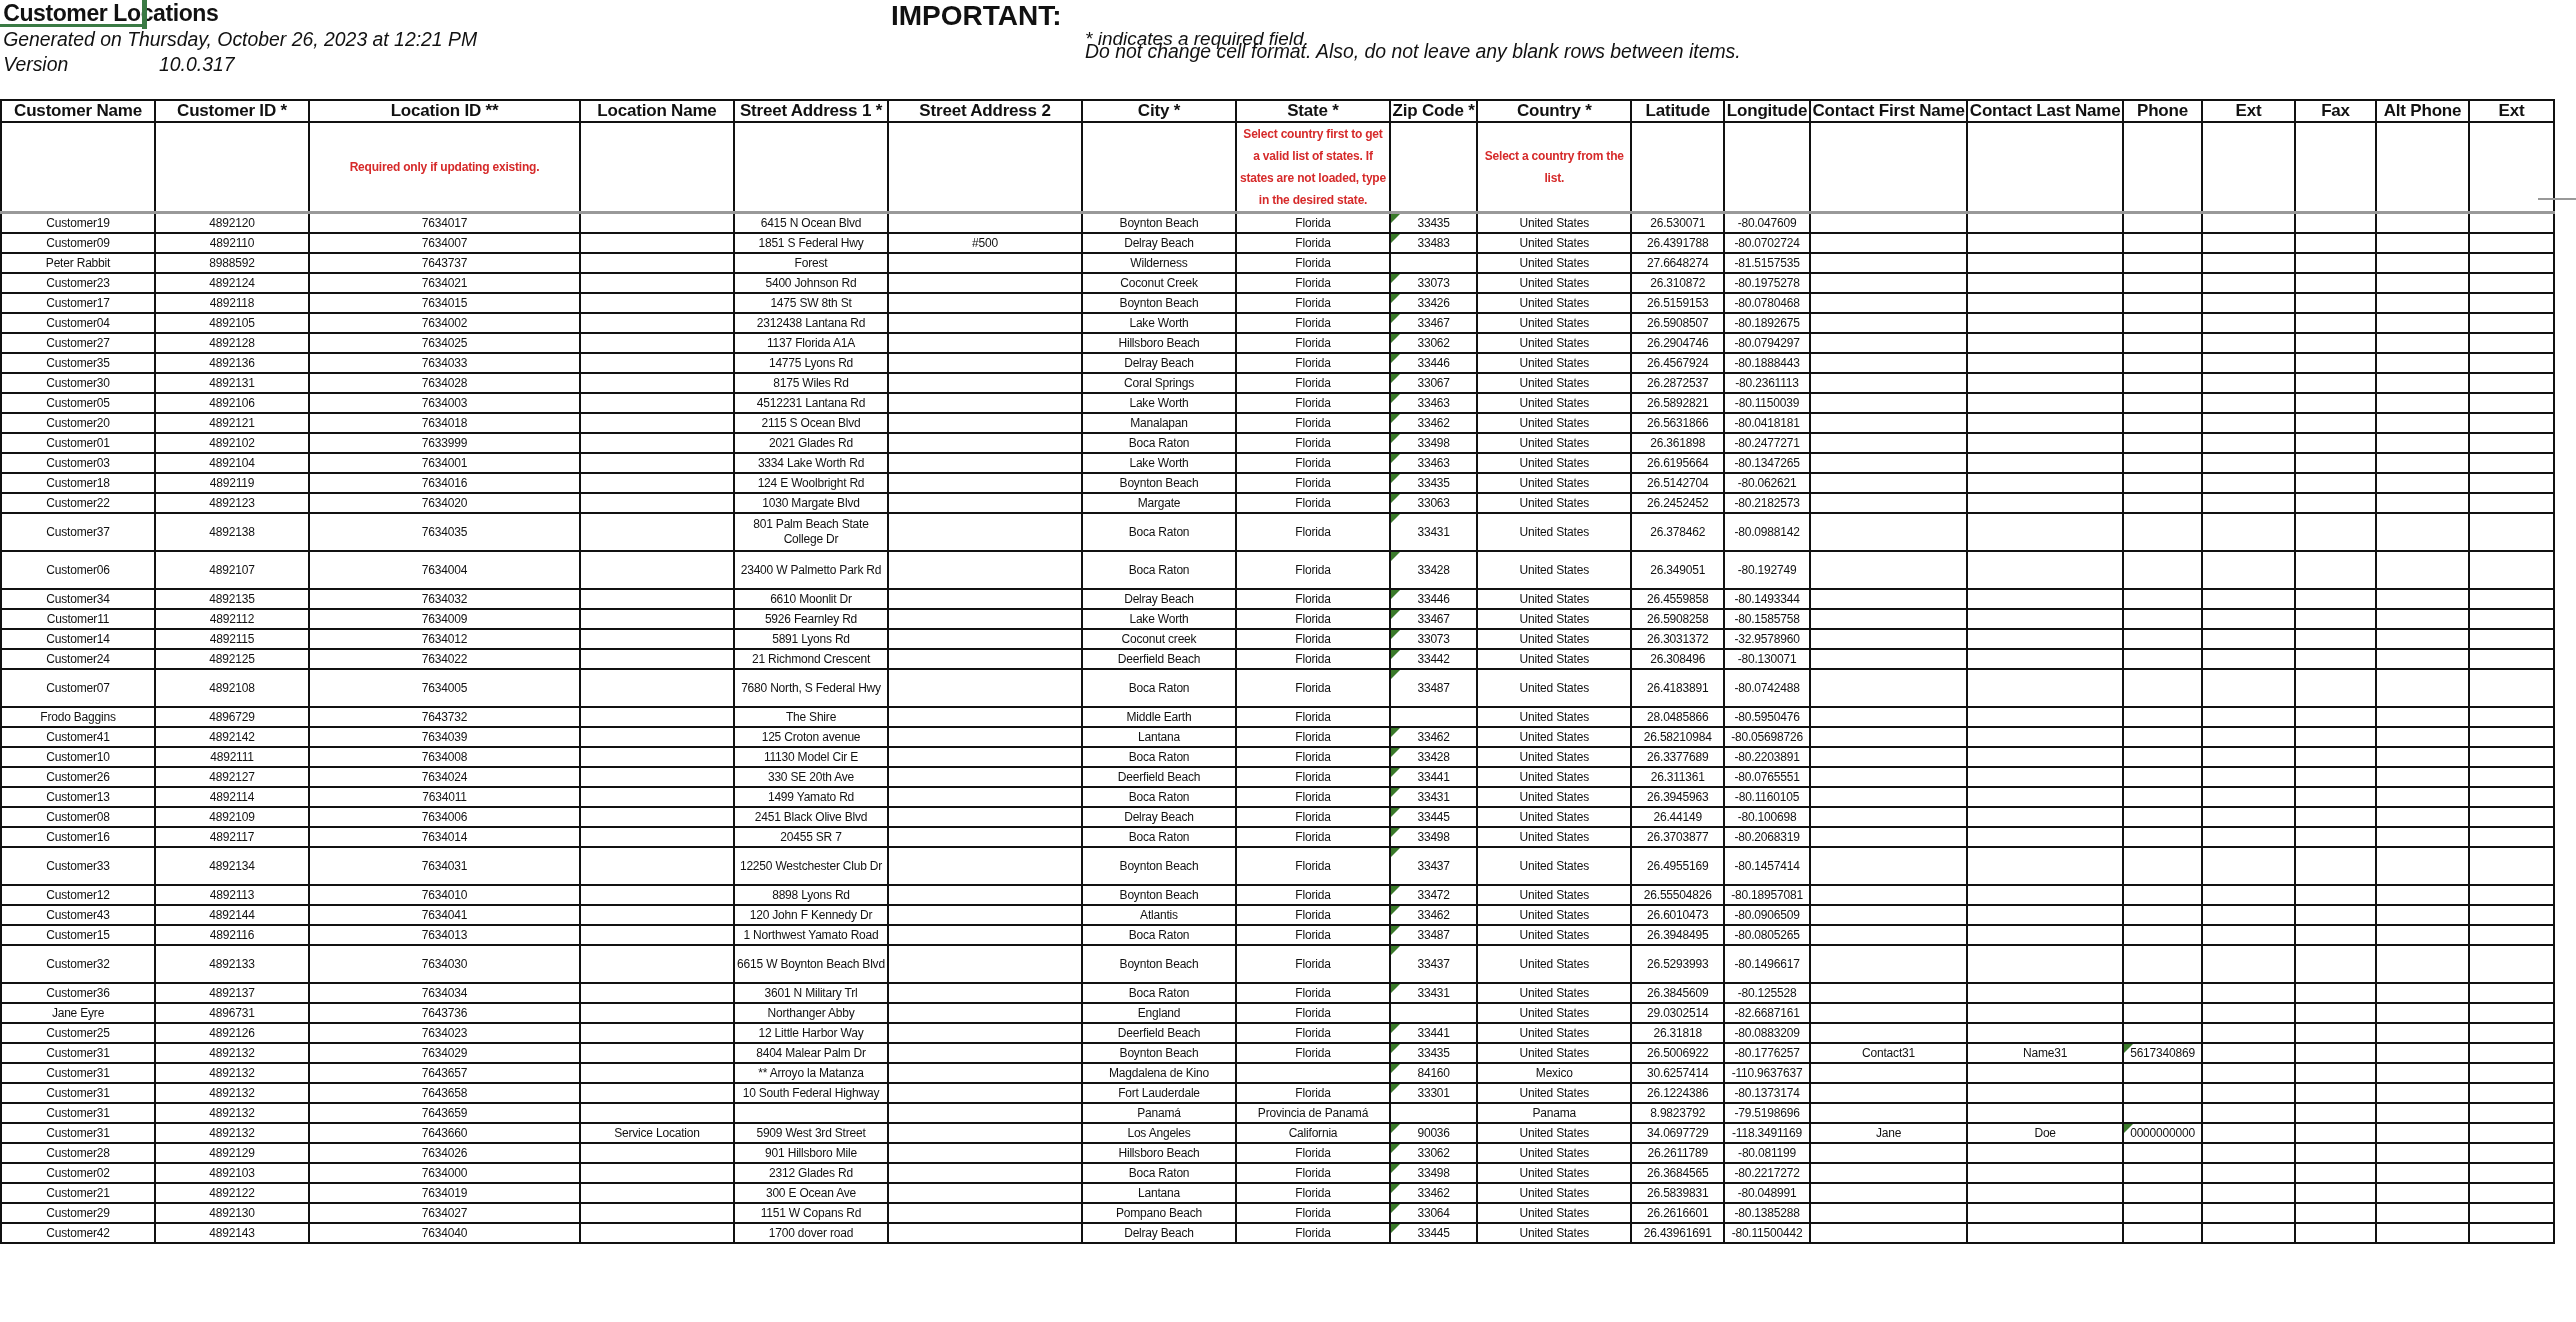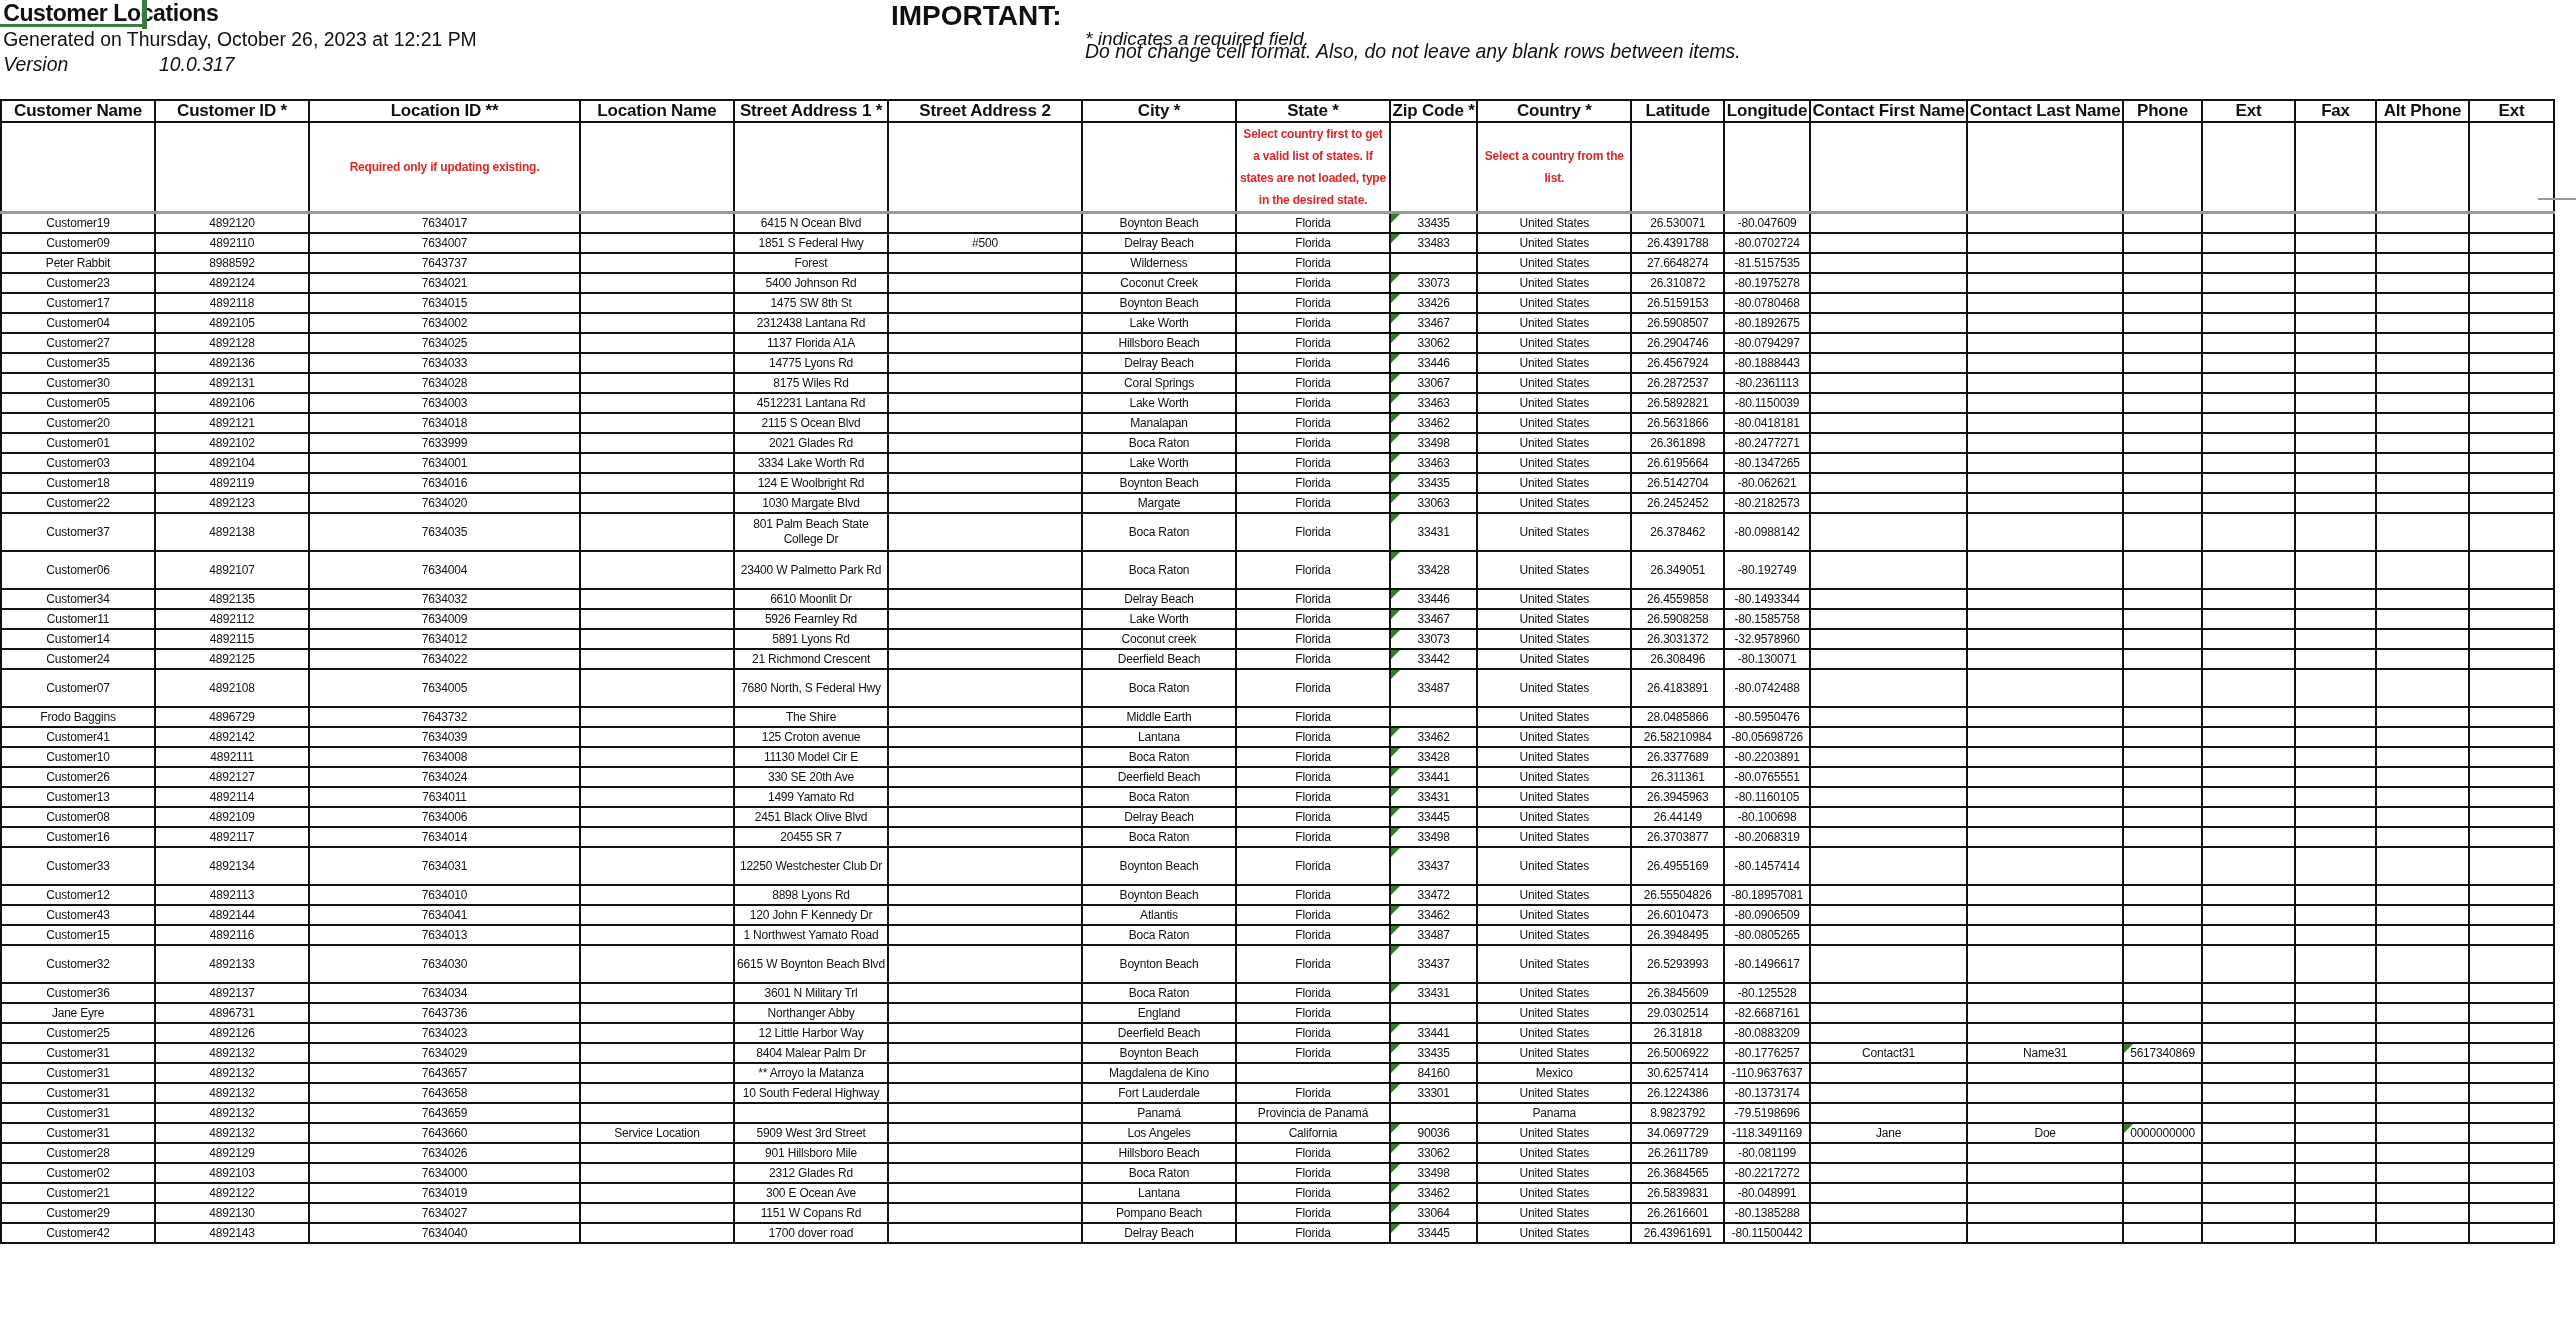--- a/index.html
+++ b/index.html
@@ -1,21 +1,21 @@
 <!DOCTYPE html>
 <html style="font-size:13px"><head>
 <meta charset="utf-8">
 <style>
   html, body { margin: 0; padding: 0; background: #ffffff; }
   body { width: 2576px; height: 1323px; position: relative; overflow: hidden;
          font-family: "Liberation Sans", sans-serif; color: #111; }
   .title { position: absolute; left: 3.2px; top: 0px; font-size: 23px; font-weight: bold; letter-spacing: -0.4px; }
   .title-underline { position: absolute; left: 0; top: 24px; width: 142px; height: 3.2px; background: #3a7a44; }
   .cell-cursor { position: absolute; left: 142px; top: 0px; width: 4.9px; height: 29px; background: #3a7a44; }
-  .subtitle { position: absolute; left: 3.2px; top: 27.5px; font-size: 19.4px; }
+  .subtitle { position: absolute; left: 3.2px; top: 27.5px; font-size: 19.4px; font-style: italic; }
   .version-label { position: absolute; left: 3.2px; top: 53px; font-size: 19.4px; font-style: italic; }
   .version-value { position: absolute; left: 159px; top: 53px; font-size: 19.4px; font-style: italic; }
   .important-label { position: absolute; left: 891px; top: 0px; font-size: 28px; font-weight: bold; }
   .important-text { position: absolute; left: 1085px; top: 0px; font-size: 19.4px; font-style: italic; margin-top: 40px; }
   .required-text { position: absolute; left: 1085px; top: 27.5px; font-size: 19px; font-style: italic; }
 
   table.grid { position: absolute; left: 0; top: 99px; border-collapse: collapse; table-layout: fixed; border-radius: 15px; }
   table.grid th, table.grid td { border: 2.4px solid #111; text-align: center; vertical-align: middle;
        padding: 0 1.6px; overflow: hidden; }
   table.grid th { font-size: 17px; font-weight: bold; height: 18.6px; white-space: nowrap; letter-spacing: -0.2px; }

